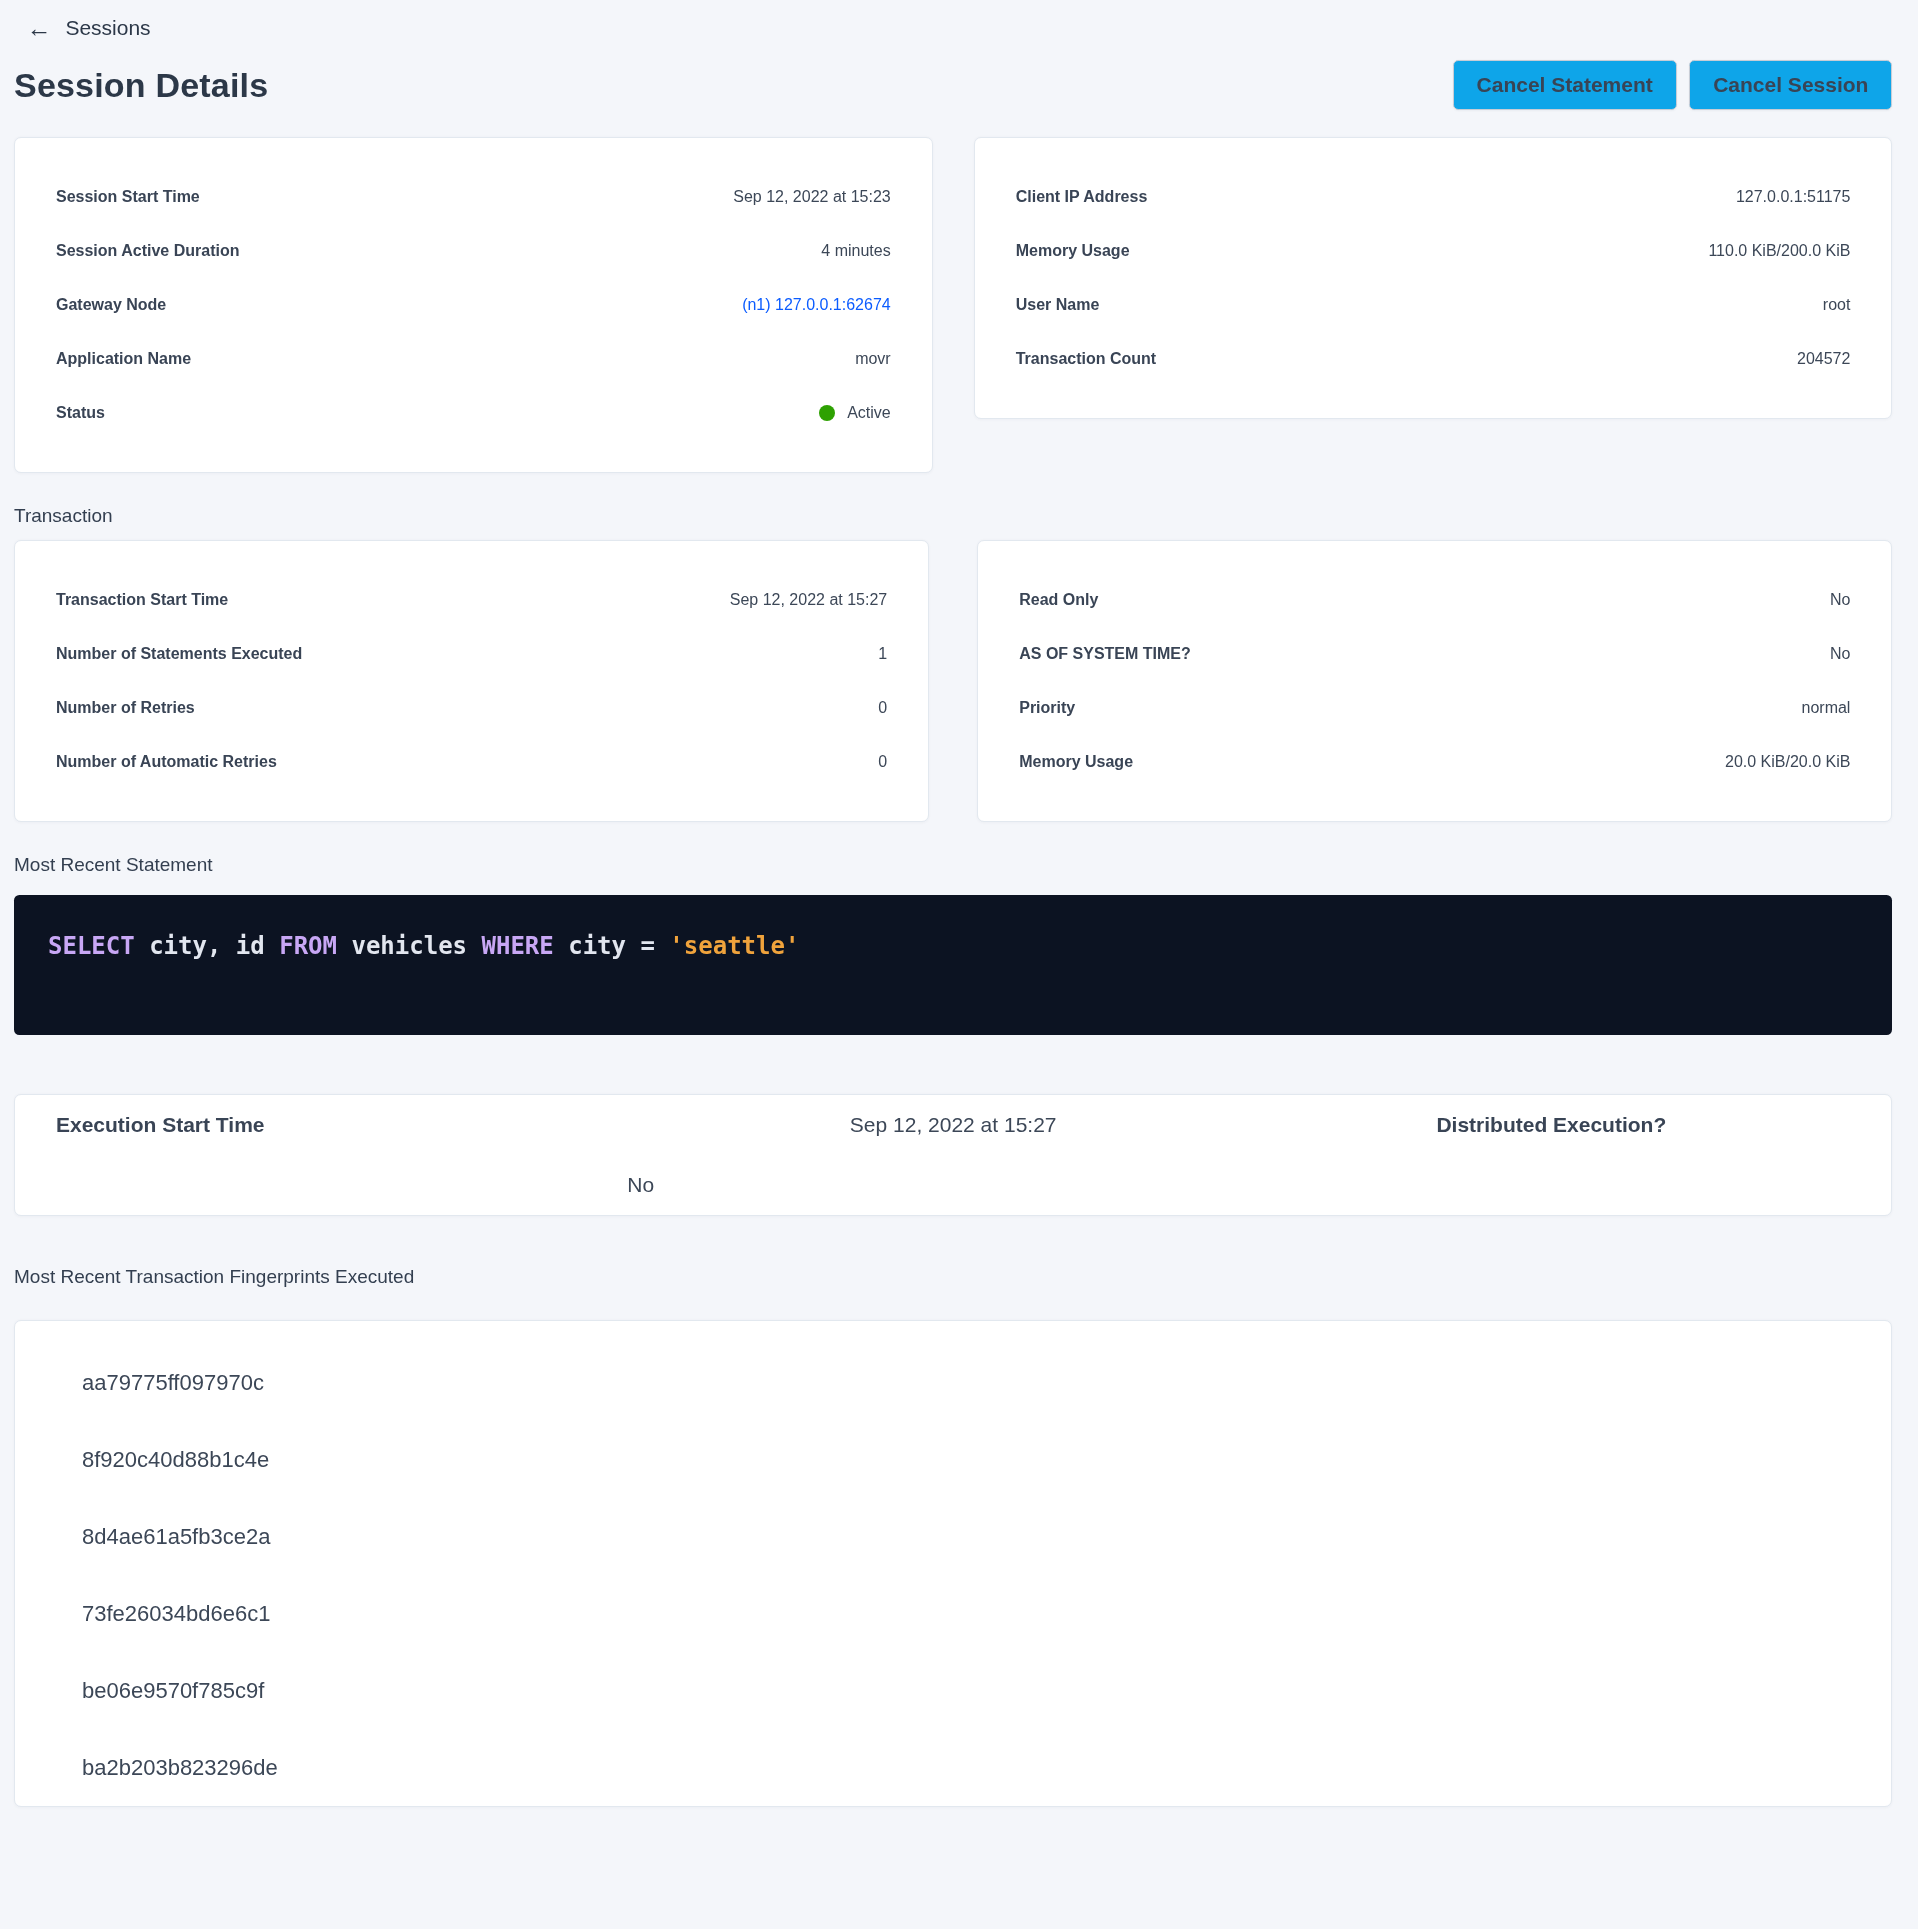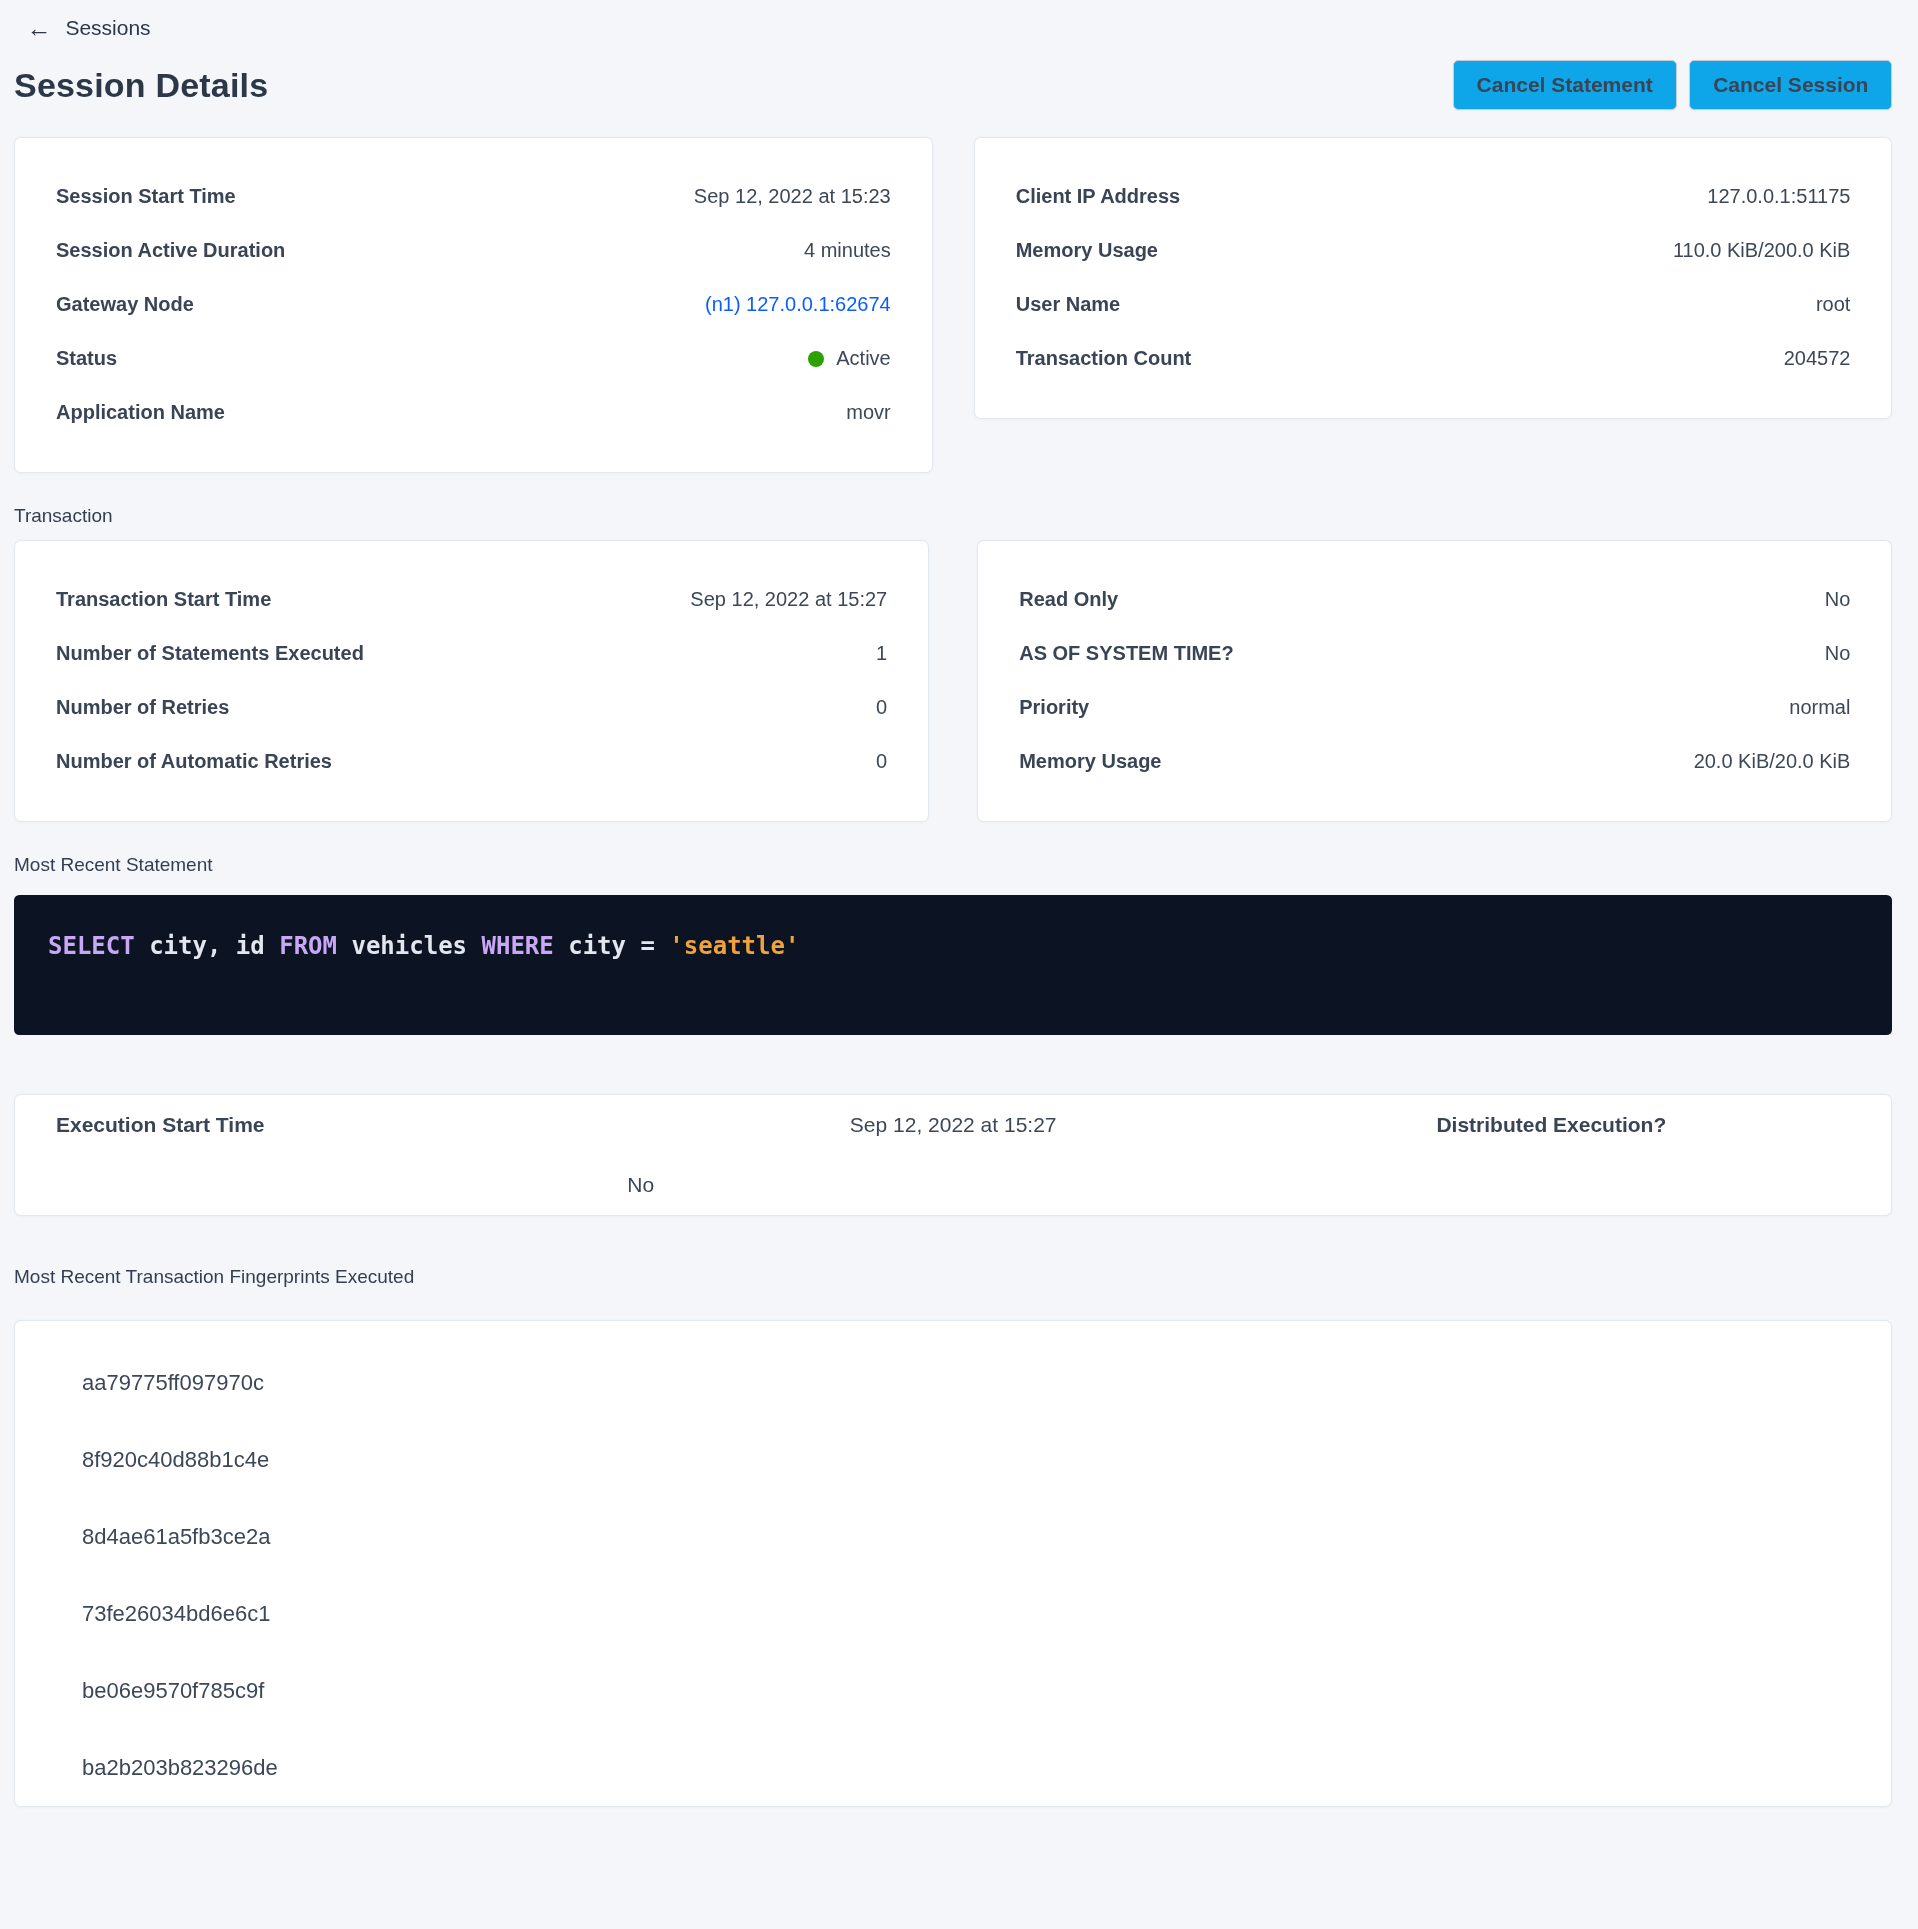--- a/index.html
+++ b/index.html
@@ -40,21 +40,21 @@
     display: grid; grid-template-columns: 1fr 1fr; gap: 41px;
     align-items: start; margin-top: 26.6px;
   }
   .card {
     background: #ffffff; border: 0.9px solid #e2e8ef; border-radius: 7px;
     box-shadow: 0 0.9px 2.7px rgba(40,50,70,0.04);
   }
   .info-card { padding: 32px 41px; }
   .row {
     height: 54px; display: flex; align-items: center; justify-content: space-between;
-    font-size: 20px;
+    font-size: 16px;
   }
   .lbl { font-weight: bold; color: #394455; }
   .val { color: #3c4757; text-align: left; }
   .val.link { color: #0b5cff; cursor: pointer; text-decoration: none; }
   .status-wrap { display: flex; align-items: center; gap: 12.4px; }
   .dot {
     width: 16px; height: 16px; border-radius: 50%;
     background: #2ea102; display: inline-block;
   }
 
@@ -117,29 +117,29 @@
       </div>
       <div class="row">
         <span class="lbl">Session Active Duration</span>
         <span class="val">4 minutes</span>
       </div>
       <div class="row">
         <span class="lbl">Gateway Node</span>
         <a class="val link">(n1) 127.0.0.1:62674</a>
       </div>
       <div class="row">
+        <span class="lbl">Application Name</span>
+        <span class="val">movr</span>
+      </div>
+      <div class="row">
         <span class="lbl">Status</span>
         <span class="val status-wrap">
           <span class="dot"></span>
           <span>Active</span>
         </span>
-      </div>
-      <div class="row">
-        <span class="lbl">Application Name</span>
-        <span class="val">movr</span>
       </div>
     </div>
 
     <div class="card info-card">
       <div class="row">
         <span class="lbl">Client IP Address</span>
         <span class="val">127.0.0.1:51175</span>
       </div>
       <div class="row">
         <span class="lbl">Memory Usage</span>

